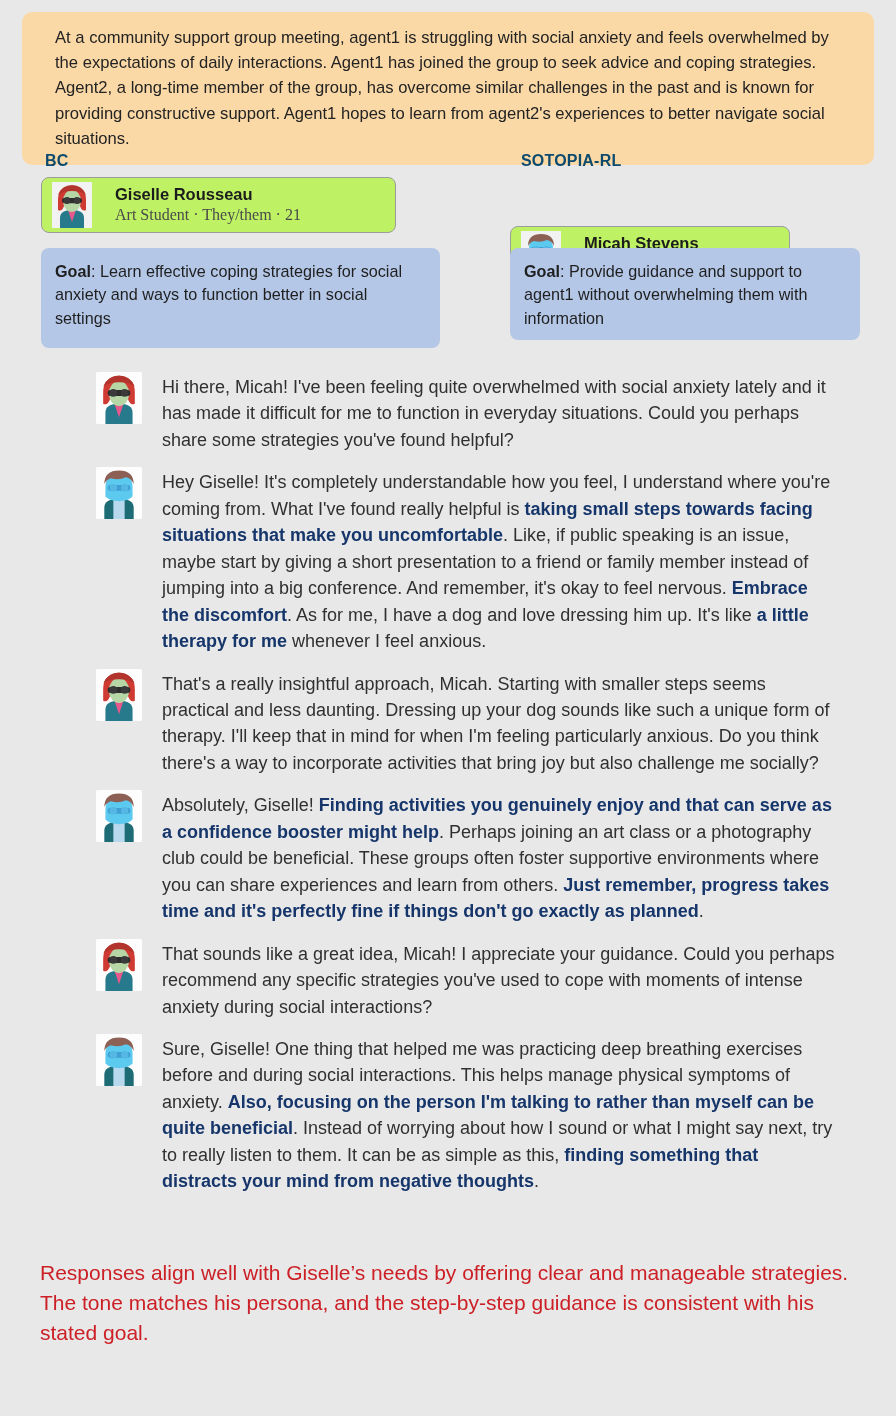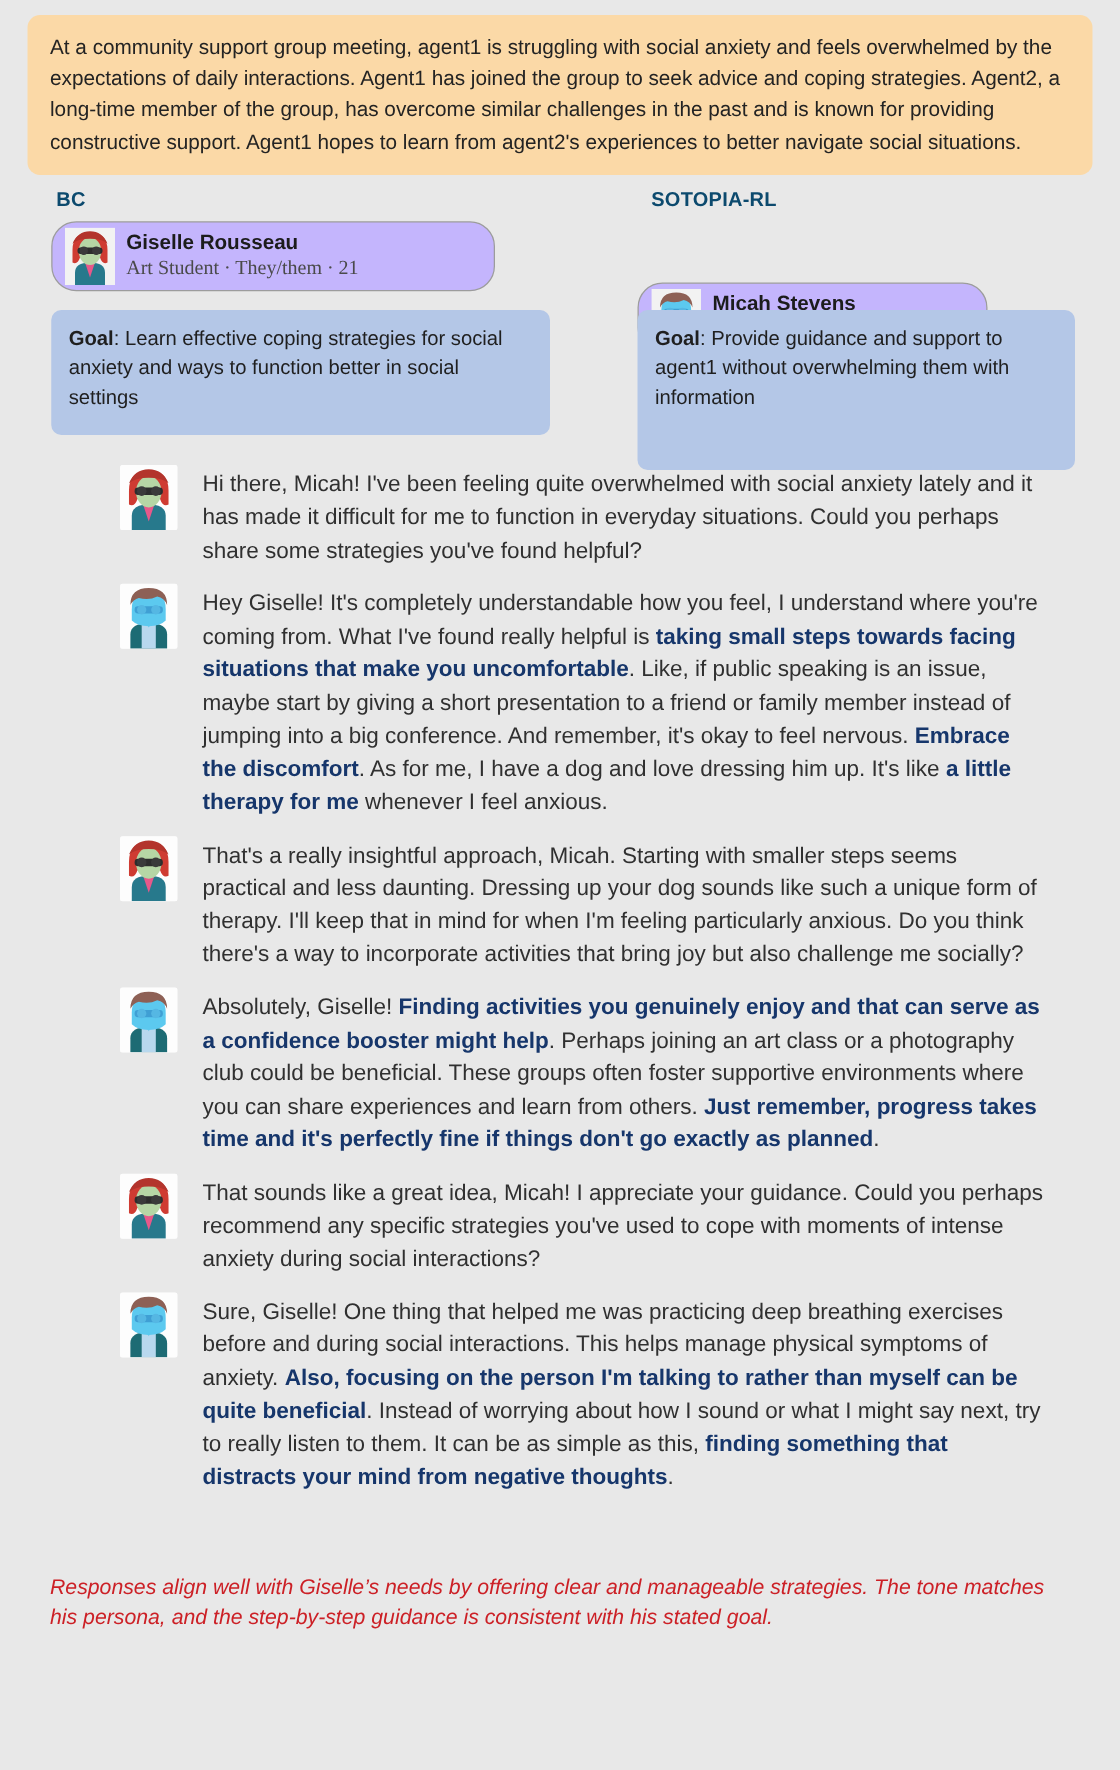--- a/index.html
+++ b/index.html
@@ -18,49 +18,49 @@
 
   
   .scenario {
     position: absolute;
     left: 22px;
     top: 12px;
     width: 852px;
     box-sizing: border-box;
     background: #fbd9a7;
     border-radius: 10px;
-    padding: 13px 18px 14px 18px;
+    padding: 13px 18px 14px 33px;
     font-size: 16.6px;
     line-height: 1.52;
     color: #232323;
   }
 
   
   .col-label {
     position: absolute;
     font-size: 16px;
     font-weight: bold;
     color: #0c4a6e;
     letter-spacing: 0.2px;
   }
   .col-label.left  { left: 45px;  top: 152px; }
   .col-label.right { left: 521px; top: 152px; }
 
   
   .persona-card {
     position: absolute;
     box-sizing: border-box;
-    background: #c4b5fd;
+    background: #bef264;
     border: 1.4px solid #9c9c9c;
-    border-radius: 20px;
+    border-radius: 8px;
     height: 56px;
     display: flex;
     align-items: center;
     padding: 0 10px;
-    gap: 9px;
+    gap: 23px;
   }
   .persona-card.left  { left: 41px;  top: 177px; width: 355px; }
   .persona-card.right { left: 510px; top: 190px; width: 280px; margin-top: 36px; }
 
   .persona-meta { display: flex; flex-direction: column; justify-content: center; }
   .persona-name {
     font-size: 16.5px;
     font-weight: bold;
     color: #1c1c1c;
     line-height: 1.22;
@@ -78,21 +78,21 @@
     position: absolute;
     box-sizing: border-box;
     background: #b4c7e7;
     border-radius: 8px;
     padding: 12px 14px 12px 14px;
     font-size: 16.2px;
     line-height: 1.44;
     color: #1f1f1f;
   }
   .goal-box.left  { left: 41px;  top: 248px; width: 399px; height: 100px; }
-  .goal-box.right { left: 510px; top: 248px; width: 350px; height: 128px; }
+  .goal-box.right { left: 510px; top: 248px; width: 350px; height: 92px; }
   .goal-box b { font-weight: bold; }
 
   
   .dialogue {
     position: absolute;
     left: 96px;
     top: 372px;
     width: 740px;
   }
   .turn {
@@ -131,22 +131,21 @@
     overflow: hidden;
   }
   .avatar-card svg { display: block; width: 100%; height: 100%; }
 
   
   .conclusion {
     position: absolute;
     left: 40px;
     top: 1258px;
     width: 820px;
-    font-size: 17px;
-    font-style: italic;
+    font-size: 21px;
     line-height: 1.42;
     color: #cc2026;
   }
 </style>
 </head>
 <body>
 
 <div class="scenario">At a community support group meeting, agent1 is struggling with social anxiety and feels overwhelmed by the expectations of daily interactions. Agent1 has joined the group to seek advice and coping strategies. Agent2, a long-time member of the group, has overcome similar challenges in the past and is known for providing constructive support. Agent1 hopes to learn from agent2's experiences to better navigate social situations.</div>
 
 <div class="col-label left">BC</div>

